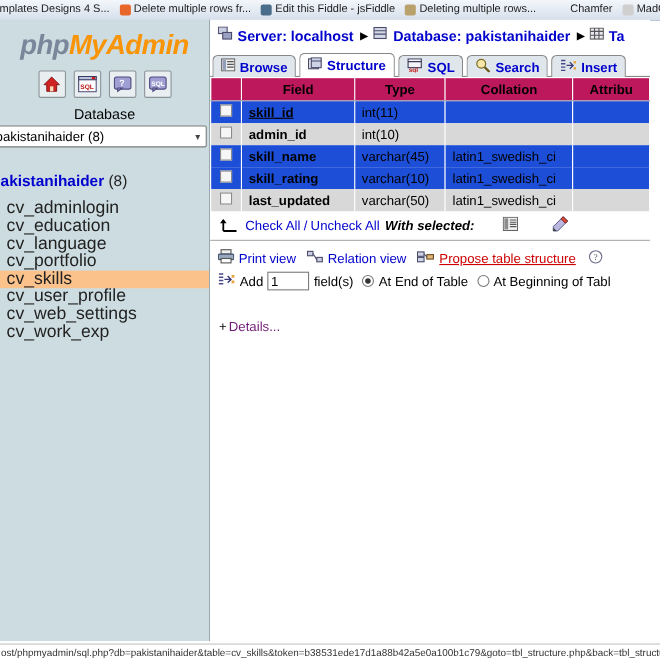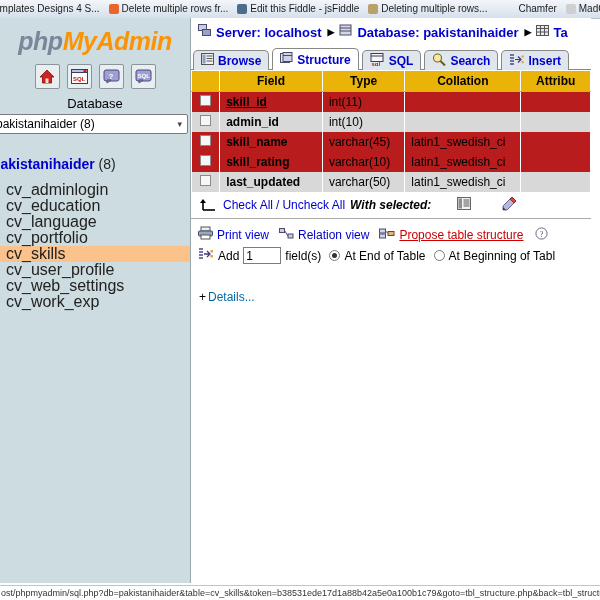--- a/index.html
+++ b/index.html
@@ -78,29 +78,29 @@
   .tab{
     display:flex;align-items:center;height:19px;padding:0 7px;margin-right:3px;
     background:#dfe6ec;border:1px solid #888;border-bottom:none;
     border-radius:5px 5px 0 0;font-size:12px;font-weight:bold;color:#0000cc;
     position:relative;top:1px;
   }
   .tab.active{background:#fff;height:21px;top:1px;color:#0000cc;}
   
   #structtable{border-collapse:collapse;margin-top:0;width:100%;}
   #structtable th{
-    background:#eab308;border:1px solid #fff;border-bottom:1px solid #aab;
+    background:#be185d;border:1px solid #fff;border-bottom:1px solid #aab;
     font-size:12px;font-weight:bold;padding:3px 6px;color:#000;
     white-space:nowrap;
   }
   #structtable td{
     font-size:12px;padding:3px 6px;border-right:1px solid #fff;
     white-space:nowrap;color:#000;
   }
-  #structtable tr.odd td{background:#b91c1c;}
+  #structtable tr.odd td{background:#1d4ed8;}
   #structtable tr.even td{background:#d8d8d8;}
   .ckcell{width:24px;text-align:center;}
   .ckbox{
     width:9px;height:9px;border:1px solid #8a8a8a;background:#f6f6f6;
     display:inline-block;
   }
   .fieldname{font-weight:bold;}
   .fieldname.pk{text-decoration:underline;}
   
   #checkallrow{
@@ -122,21 +122,21 @@
   .radio{
     width:9px;height:9px;border:1px solid #7a7a7a;border-radius:50%;
     background:#fff;display:inline-block;margin:0 4px 0 8px;position:relative;
   }
   .radio.on::after{
     content:"";position:absolute;left:2px;top:2px;width:5px;height:5px;
     border-radius:50%;background:#333;
   }
   #detailsrow{padding:22px 0 0 8px;font-size:12px;}
   #detailsrow .plus{color:#000;margin-right:2px;}
-  #detailsrow a{color:#0369a1;text-decoration:none;}
+  #detailsrow a{color:#701a75;text-decoration:none;}
   
   #statusbar{
     position:absolute;left:0;bottom:0;width:600px;height:14px;
     background:#fff;border-top:1px solid #c4c4c4;
     font-size:9px;color:#333;line-height:14px;white-space:nowrap;overflow:hidden;
     padding-left:1px;
   }
   #gap{position:absolute;left:0;top:583px;width:600px;height:3px;background:#fff;}
 </style>
 </head>

